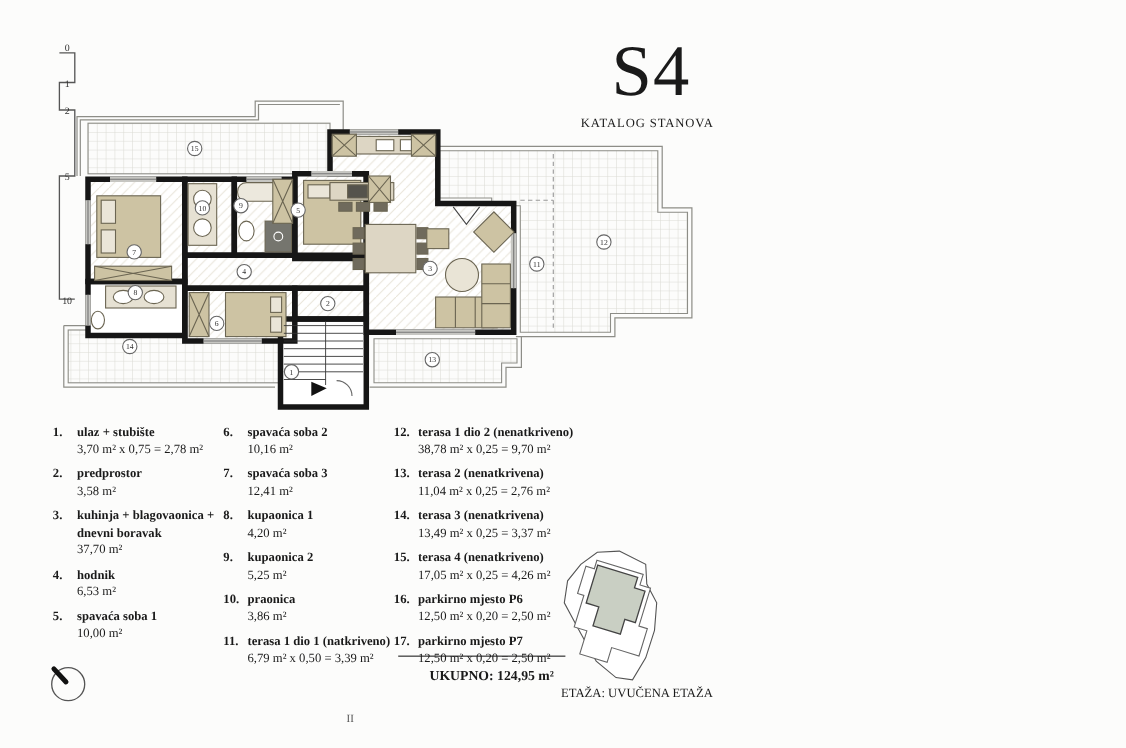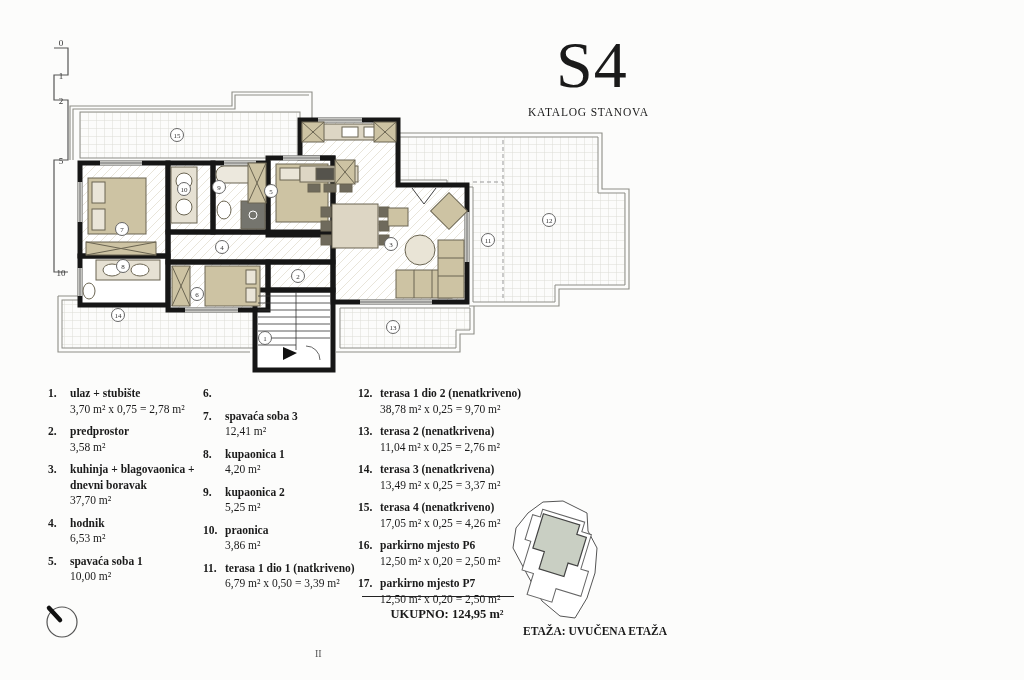--- a/index.html
+++ b/index.html
@@ -18,21 +18,21 @@
   #leg-col-2{left:358px;width:178px;}
   .leg-item{display:flex;margin-bottom:7px;}
   .leg-num{width:22px;flex:0 0 22px;}
   .leg-body{flex:1;}
   .leg-area{font-weight:400;}
   
   #total-rule{left:362px;top:596px;width:152px;height:0;border-top:1.6px solid #222;}
   #total-line{left:362px;top:607px;width:170px;font-size:12.5px;font-weight:700;text-align:center;}
   
   #siteplan{left:505px;top:483px;width:175px;height:140px;}
-  #site-caption{left:510px;top:625px;width:170px;text-align:center;font-size:11.5px;font-weight:700;}
+  #site-caption{left:510px;top:625px;width:170px;text-align:left;font-size:11.5px;font-weight:400;}
   
   #compass{left:38px;top:598px;width:50px;height:50px;}
   
   #page-num{left:315px;top:648px;width:50px;text-align:left;font-size:10px;color:#555;}
   svg text{font-family:"Liberation Serif","DejaVu Serif",serif;}
 </style>
 </head>
 <body>
 
 <div class="abs" id="title-code">S4</div>
@@ -321,20 +321,24 @@
       <div class="leg-num">5.</div>
       <div class="leg-body">
         <div>spavaća soba 1</div>
         <div class="leg-area">10,00 m²</div>
       </div>
     </div>
   </div>
 <div class="leg-col" id="leg-col-1">
     <div class="leg-item">
       <div class="leg-num">6.</div>
+      <div class="leg-body">
+        <div>spavaća soba 2</div>
+        <div class="leg-area">10,16 m²</div>
+      </div>
     </div>
     <div class="leg-item">
       <div class="leg-num">7.</div>
       <div class="leg-body">
         <div>spavaća soba 3</div>
         <div class="leg-area">12,41 m²</div>
       </div>
     </div>
     <div class="leg-item">
       <div class="leg-num">8.</div>

